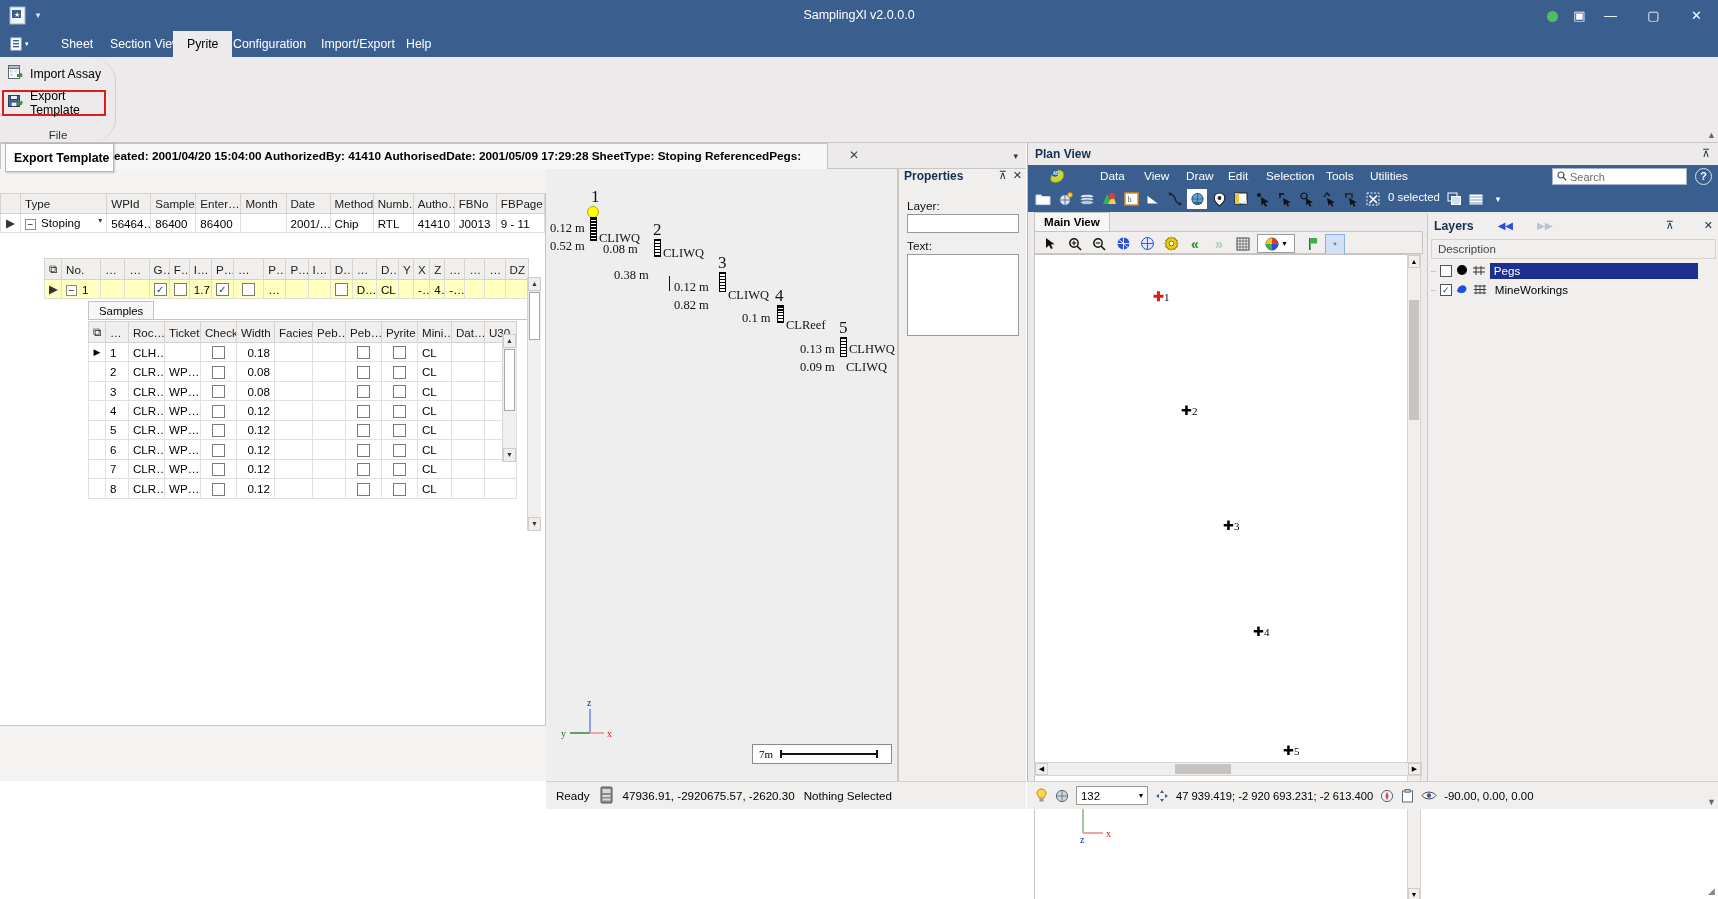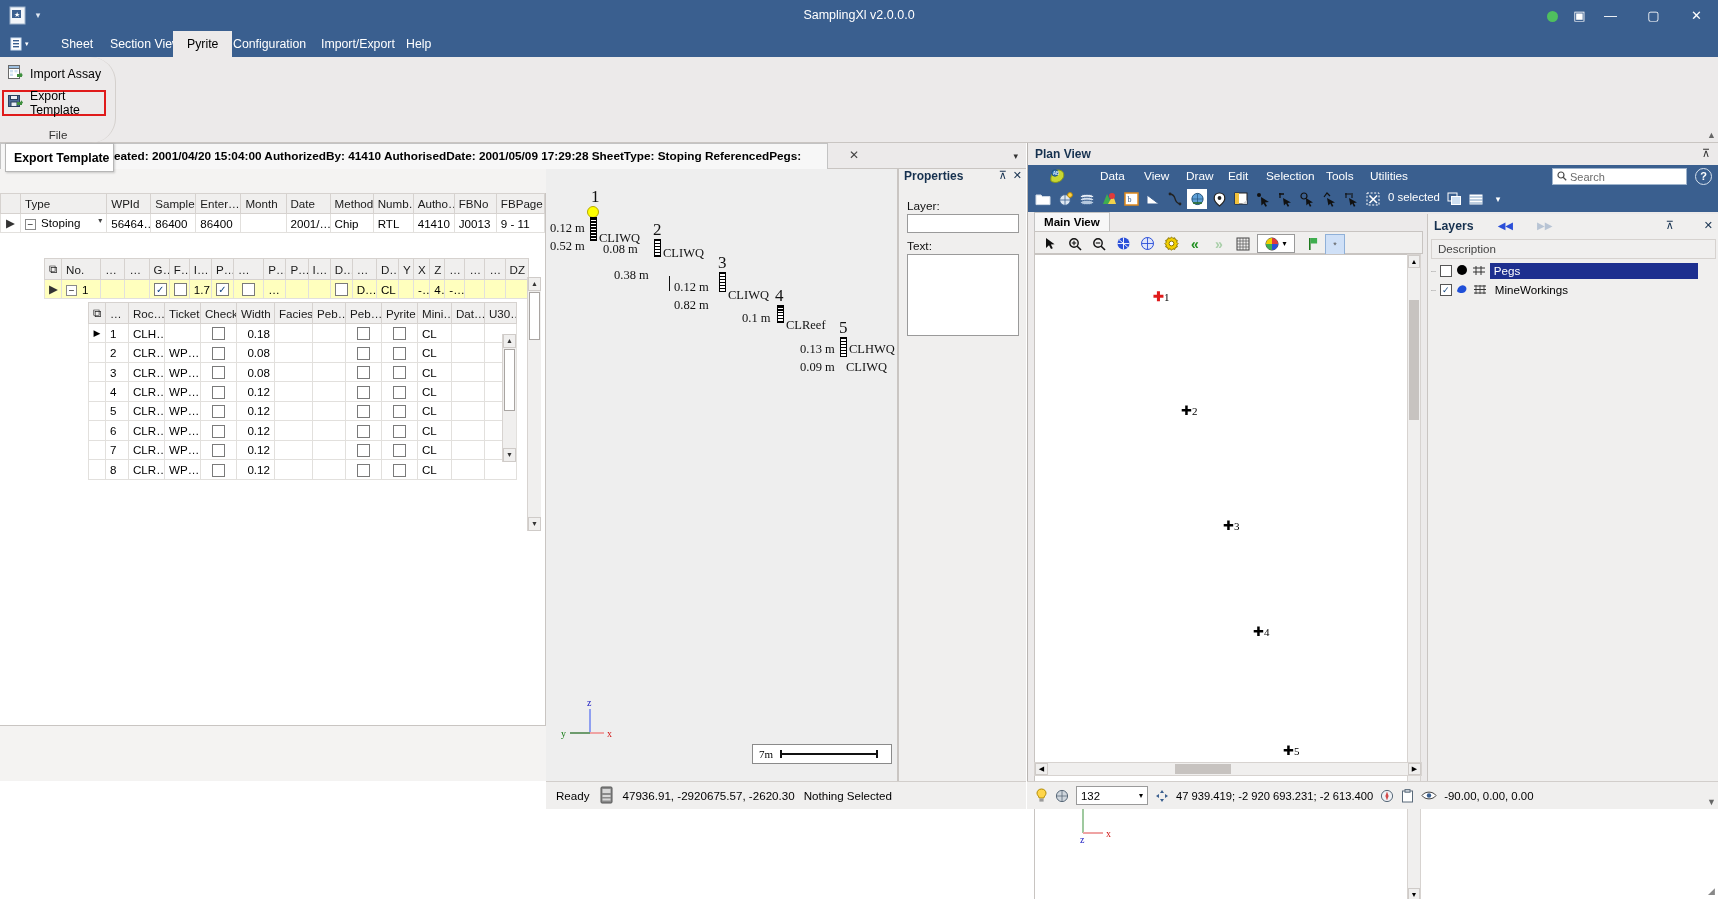--- a/index.html
+++ b/index.html
@@ -500,20 +500,24 @@
           <td>-…</td>
           <td></td>
           <td></td>
           <td></td>
         </tr>
       </tbody>
           </table>
       </div>
 
       <div id="samples-panel">
+        <div class="inner-tabstrip">
+          <div class="inner-tab">Samples</div>
+          <div class="inner-tab-fill"></div>
+        </div>
         <table class="gt" style="width:428px; margin-top:1px;">
           <tbody>
               <tr>
             <th style="width:17px">⧉</th>
             <th style="width:23px">…</th>
             <th style="width:36px">Roc…</th>
             <th style="width:36px">Ticket</th>
             <th style="width:36px">Check</th>
             <th style="width:38px">Width</th>
             <th style="width:38px">Facies</th>

